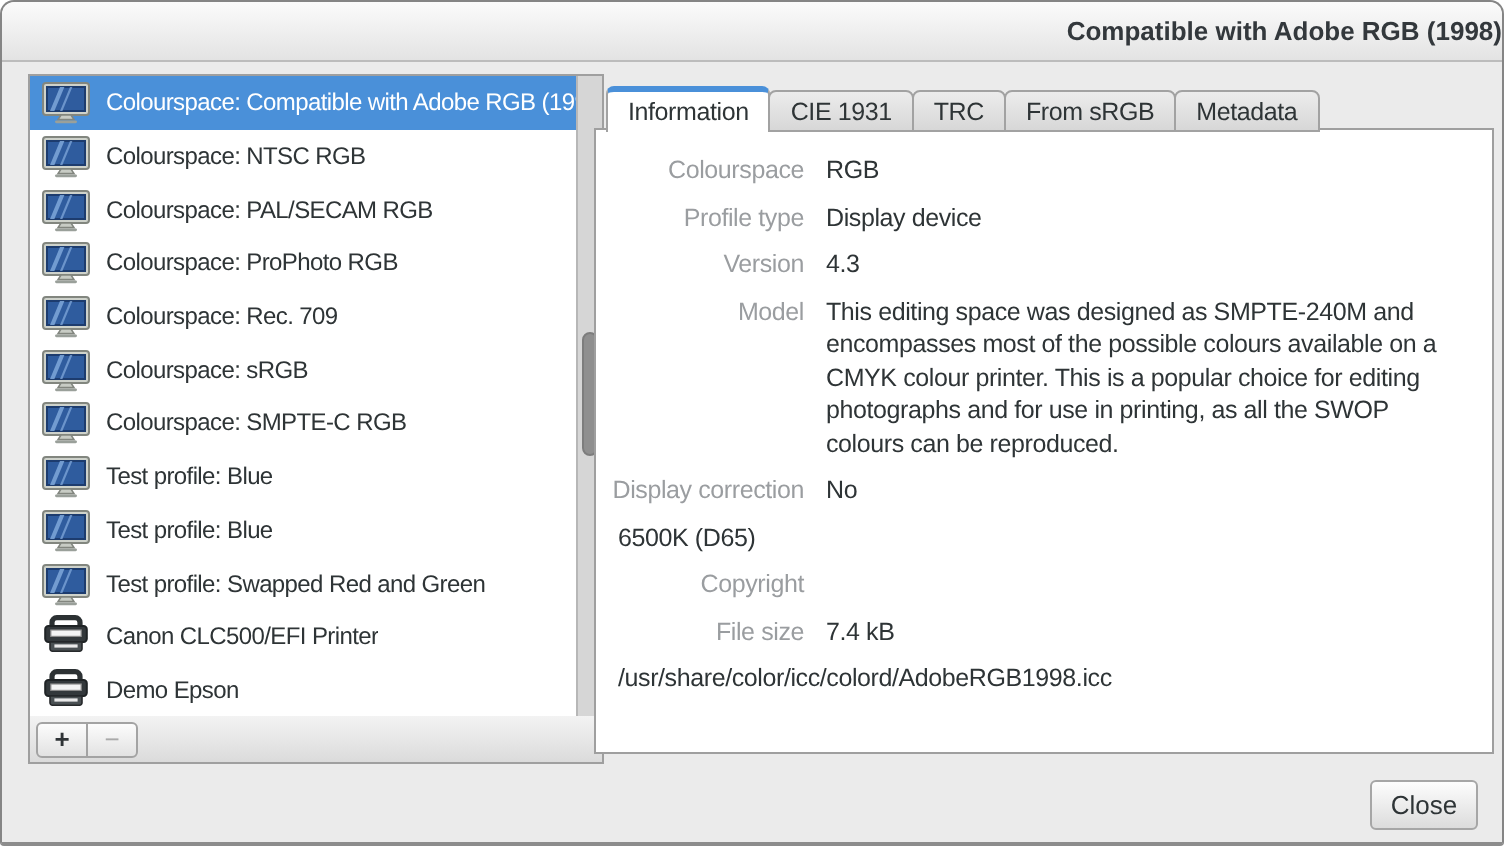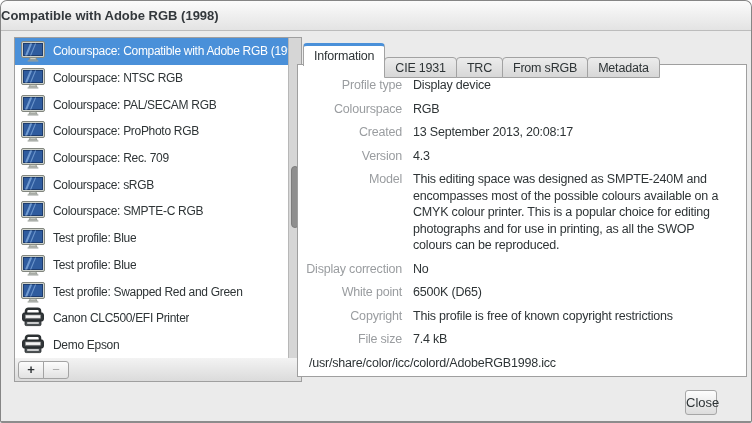--- a/index.html
+++ b/index.html
@@ -11,21 +11,21 @@
     position:relative; width:752px; height:423px;
     background:#ebebeb;
     border:1px solid #858585; border-bottom:2px solid #8c8c8c;
     border-radius:7px 7px 2px 2px; overflow:hidden;
   }
   .titlebar{
     position:absolute; left:0; top:0; right:0; height:30px;
     background:linear-gradient(#fbfbfb,#e3e3e3);
     border-bottom:1px solid #bcbcbc; border-radius:6px 6px 0 0;
   }
-  .title{ line-height:30px; text-align:left; font-weight:bold; font-size:13px; color:#33383c; }
+  .title{ line-height:30px; text-align:right; font-weight:bold; font-size:13px; color:#33383c; }
 
   
   .list-frame{
     position:absolute; left:13px; top:36px; width:288px; height:322px;
     background:#fff; border:1px solid #9f9f9f; overflow:hidden;
   }
   .rows{ position:absolute; left:0; top:0; right:13px; bottom:0; overflow:hidden; }
   .row{ height:26.7px; display:flex; align-items:center; padding-left:5px; cursor:default; }
   .row.selected{ background:var(--sel); }
   .row .icon{ width:26px; height:22px; flex:none; }
@@ -51,21 +51,21 @@
   .tb-btn{
     width:26px; height:18px; font-family:inherit; font-size:13px; line-height:15px;
     border:1px solid #a3a3a3; background:linear-gradient(#fcfcfc,#e2e2e2);
     color:#2f3336; font-weight:bold; border-radius:3px 0 0 3px; cursor:default;
   }
   .tb-btn.remove{ border-radius:0 3px 3px 0; margin-left:-1px; color:#a9a9a9; font-weight:normal; }
 
   
   .tabs{ position:absolute; left:302px; top:42px; height:23px; display:flex; z-index:2; }
   .tab{
-    height:21px; margin-top:14px; padding:0 10px; display:flex; align-items:center;
+    height:21px; margin-top:2px; padding:0 10px; display:flex; align-items:center;
     background:linear-gradient(#ececec,#d7d7d7);
     border:1px solid #a2a2a2; border-radius:4px 4px 0 0; margin-right:-1px;
     font-size:12.5px; letter-spacing:-0.2px; color:#2e3436; position:relative; cursor:default;
   }
   .tab.active{
     background:#ffffff; border-top:3px solid var(--sel); border-bottom:none;
     height:23px; margin-top:0; z-index:3;
   }
   .notebook{
     position:absolute; left:296px; top:63px; width:450px; height:313px;
@@ -76,21 +76,21 @@
   .info-label{
     width:104px; flex:none; text-align:right; color:#9a9da0;
     font-size:12.5px; letter-spacing:-0.2px; line-height:16.5px;
   }
   .info-value{
     margin-left:11px; width:320px; color:#2e3436;
     font-size:12.5px; letter-spacing:-0.2px; line-height:16.5px;
   }
 
   .close-btn{
-    position:absolute; left:684px; top:389px; width:32px; height:25px;
+    position:absolute; left:684px; top:389px; width:54px; height:25px;
     border:1px solid #a6a6a6; border-radius:3px;
     background:linear-gradient(#fdfdfd,#dcdcdc);
     font-family:inherit; font-size:13px; color:#2e3436; cursor:default;
   }
 </style>
 </head>
 <body>
 
 <div class="window">
   <div class="titlebar">
@@ -254,50 +254,44 @@
     <span class="tab-label">From sRGB</span>
   </div>
       <div class="tab">
     <span class="tab-label">Metadata</span>
   </div>
     </div>
 
   <div class="notebook">
     <div id="info-rows">
         <div class="info-row">
+    <span class="info-label">Colourspace</span>
+    <span class="info-value">RGB</span>
+  </div>
+        <div class="info-row">
     <span class="info-label">Profile type</span>
     <span class="info-value">Display device</span>
   </div>
         <div class="info-row">
-    <span class="info-label">Colourspace</span>
-    <span class="info-value">RGB</span>
-  </div>
-        <div class="info-row">
-    <span class="info-label">Created</span>
-    <span class="info-value">13 September 2013, 20:08:17</span>
-  </div>
-        <div class="info-row">
     <span class="info-label">Version</span>
     <span class="info-value">4.3</span>
   </div>
         <div class="info-row">
     <span class="info-label">Model</span>
     <span class="info-value">This editing space was designed as SMPTE-240M and encompasses most of the possible colours available on a CMYK colour printer. This is a popular choice for editing photographs and for use in printing, as all the SWOP colours can be reproduced.</span>
   </div>
         <div class="info-row">
     <span class="info-label">Display correction</span>
     <span class="info-value">No</span>
   </div>
         <div class="info-row">
-    <span class="info-label">White point</span>
     <span class="info-value">6500K (D65)</span>
   </div>
         <div class="info-row">
     <span class="info-label">Copyright</span>
-    <span class="info-value">This profile is free of known copyright restrictions</span>
   </div>
         <div class="info-row">
     <span class="info-label">File size</span>
     <span class="info-value">7.4 kB</span>
   </div>
         <div class="info-row">
     <span class="info-value">/usr/share/color/icc/colord/AdobeRGB1998.icc</span>
   </div>
       </div>
   </div>

